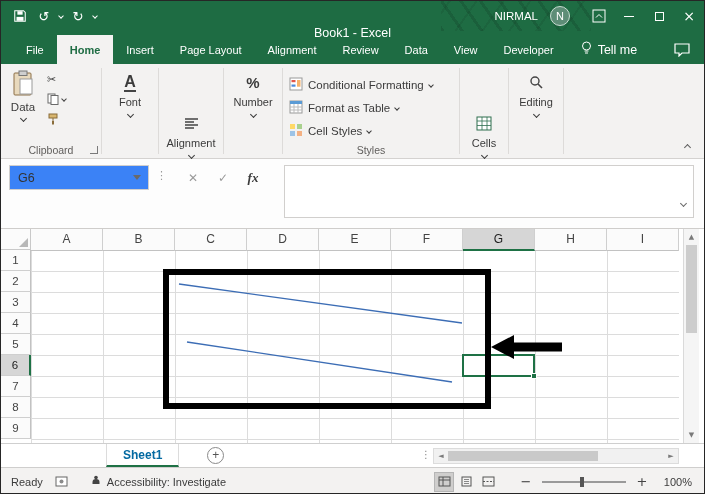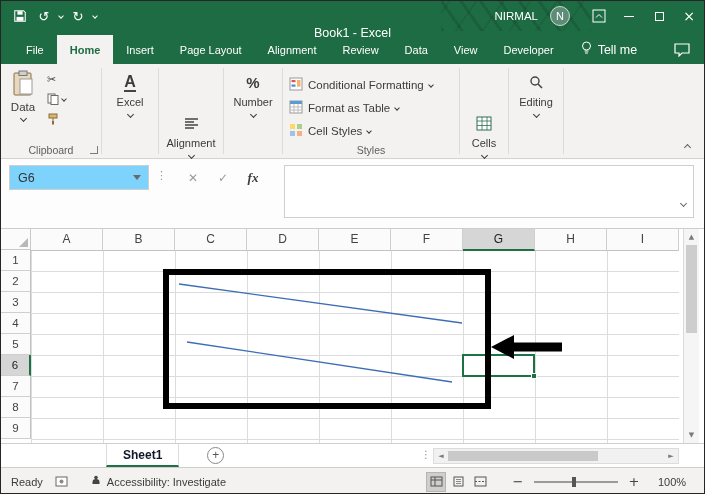--- a/index.html
+++ b/index.html
@@ -49,21 +49,21 @@
   .collapsed .icn { height:20px; display:flex; align-items:center; }
   .bigA { font-size:16px; font-weight:700; color:#3b3b3b; border-bottom:2px solid #444; line-height:17px; }
   .pct { font-size:15px; font-weight:700; color:#3b3b3b; }
   .stylesg { width:176px; }
   .stylerows { flex:1; display:flex; flex-direction:column; justify-content:flex-end; padding-top:8px; gap:3px; }
   .srow { display:flex; align-items:center; gap:5px; height:20px; padding:0 6px; font-size:11.5px; white-space:nowrap; }
   .collapse-ribbon { position:absolute; right:14px; bottom:8px; color:#5f5f5f; }
 
   
   .fbar { position:relative; height:70px; background:#fdfdfd; border-bottom:1px solid #cfcdcb; }
-  .namebox { position:absolute; left:8px; top:6px; width:140px; height:25px; background:#7dd3fc; border:1px solid #d1cfcd; display:flex; align-items:center; font-size:12.5px; color:#333; }
+  .namebox { position:absolute; left:8px; top:6px; width:140px; height:25px; background:#3b82f6; border:1px solid #d1cfcd; display:flex; align-items:center; font-size:12.5px; color:#333; }
   .namebox .nb-text { flex:1; padding-left:8px; }
   .tri-d { width:0; height:0; border-left:4px solid transparent; border-right:4px solid transparent; border-top:5px solid #6a6a6a; margin-right:7px; }
   .fb-dots { position:absolute; left:155px; top:10px; color:#9a9a9a; font-size:11px; }
   .fbtn { position:absolute; top:6px; width:24px; height:25px; display:flex; align-items:center; justify-content:center; font-size:12px; color:#9a9a9a; }
   .fbtn.fx { color:#3b3b3b; font-family:"Liberation Serif", serif; font-style:italic; font-weight:700; font-size:13px; }
   .finput { position:absolute; left:283px; top:6px; right:10px; height:53px; background:#fff; border:1px solid #d1cfcd; font-size:12px; padding:4px 6px; color:#333; }
   .fb-expand { position:absolute; right:18px; top:42px; color:#6a6a6a; }
 
   
   .sheet { position:relative; height:214px; background:#fff; overflow:hidden; }
@@ -84,42 +84,42 @@
   .handle { position:absolute; right:-4px; bottom:-4px; width:6px; height:6px; background:#1e7145; border:1px solid #fff; }
   .blackrect { position:absolute; left:162px; top:40px; width:328px; height:140px; border:6px solid #000; z-index:3; }
   .arrow-overlay { position:absolute; left:0; top:0; z-index:4; }
   .vscroll { position:absolute; left:682px; top:0; width:16px; height:214px; background:#f5f5f5; border-left:1px solid #dadada; z-index:7; }
   .varrow { position:absolute; left:0; width:15px; text-align:center; font-size:7px; color:#7a7a7a; }
   .varrow.top { top:4px; } .varrow.bot { bottom:4px; }
   .vthumb { position:absolute; left:2px; top:16px; width:11px; height:88px; background:#cdcdcd; }
 
   
   .sheettabs { position:relative; height:24px; background:#fff; border-top:1px solid #cfcfcf; display:flex; align-items:center; font-size:12px; }
-  .stab { margin-left:105px; height:23px; padding:0 16px; display:flex; align-items:center; color:#0f172a; font-weight:700; background:#fff; border-left:1px solid #dcdcdc; border-right:1px solid #dcdcdc; border-bottom:2px solid #1e7145; }
+  .stab { margin-left:105px; height:23px; padding:0 16px; display:flex; align-items:center; color:#0369a1; font-weight:700; background:#fff; border-left:1px solid #dcdcdc; border-right:1px solid #dcdcdc; border-bottom:2px solid #1e7145; }
   .addsheet { margin-left:28px; width:17px; height:17px; border:1px solid #8a8a8a; border-radius:50%; color:#555; font-size:12px; line-height:14px; text-align:center; }
   .hdots { position:absolute; left:420px; top:5px; color:#8a8a8a; font-size:10px; }
   .hscroll { position:absolute; left:432px; top:4px; width:246px; height:16px; background:#f1f1f1; border:1px solid #dcdcdc; display:flex; align-items:center; }
   .harrow { width:14px; text-align:center; font-size:7px; color:#7a7a7a; }
   .hthumb { width:150px; height:10px; background:#c9c9c9; }
   .hscroll .harrow.right { margin-left:auto; }
 
   
   .statusbar { height:28px; background:#f3f2f1; border-top:1px solid #cfcecd; display:flex; align-items:center; font-size:11px; color:#3b3b3b; }
   .sb-mode { margin-left:10px; }
   .sb-macro { margin-left:12px; display:flex; align-items:center; }
   .sb-acc { margin-left:22px; display:flex; align-items:center; gap:5px; }
   .sb-spacer { flex:1; }
   .views { display:flex; align-items:center; gap:2px; margin-right:20px; }
   .vbtn { width:20px; height:20px; display:flex; align-items:center; justify-content:center; }
   .vbtn.active { background:#cfcecd; border:1px solid #b5b5b5; }
   .zoomout, .zoomin { width:16px; text-align:center; font-size:13px; color:#444; }
   .ztrack { position:relative; width:84px; height:2px; background:#9a9a9a; margin:0 8px; }
   .ztick { position:absolute; left:40px; top:-3px; width:1px; height:8px; background:#9a9a9a; }
   .zthumb { position:absolute; left:38px; top:-4px; width:4px; height:10px; background:#555; }
-  .zpct { margin:0 12px 0 16px; width:34px; text-align:left; }
+  .zpct { margin:0 12px 0 8px; width:34px; text-align:right; }
 </style>
 </head>
 <body>
 
 <div class="window">
 
   <div class="titlebar">
     <div class="deco"></div>
     <div class="qat">
       <span class="tb-ic">
@@ -218,21 +218,21 @@
       </div>
       <div class="glabel">
           <span>Clipboard</span>
         </div>
       <span class="launcher"></span>
     </div>
     <div class="rsep"></div>
 
     <div class="rgroup collapsed">
       <span class="icn bigA">A</span>
-      <span>Excel</span>
+      <span>Font</span>
       <span class="cv"></span>
     </div>
     <div class="rsep"></div>
 
     <div class="rgroup collapsed" style="width:64px;justify-content:flex-end;">
       <span class="icn">
         <svg width="15" height="13" viewBox="0 0 15 13">
             <path d="M1 2 h13 M1 5 h9 M1 8 h13 M1 11 h9" stroke="#444" stroke-width="1.4"></path>
           </svg>
       </span>

